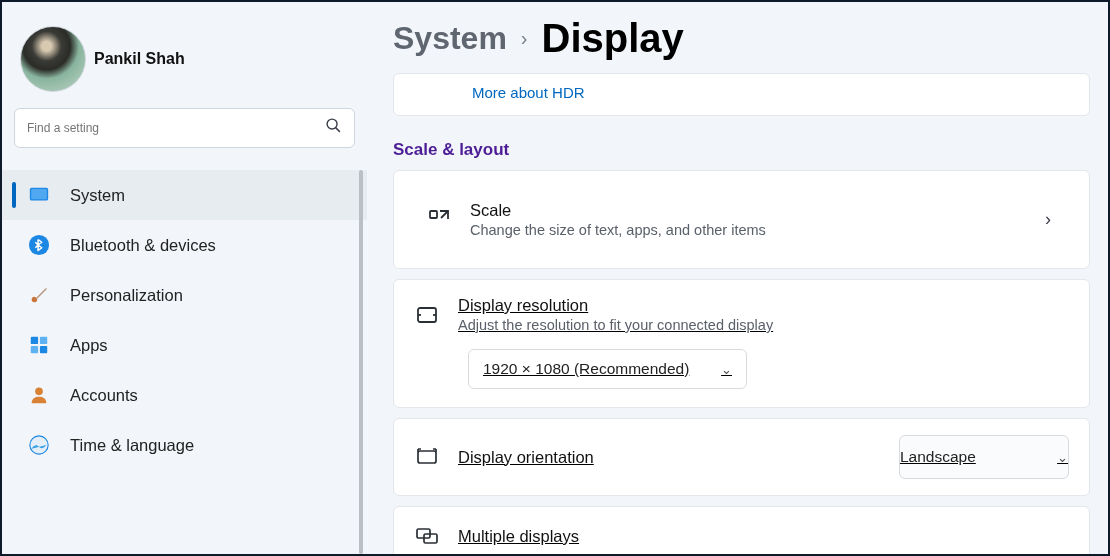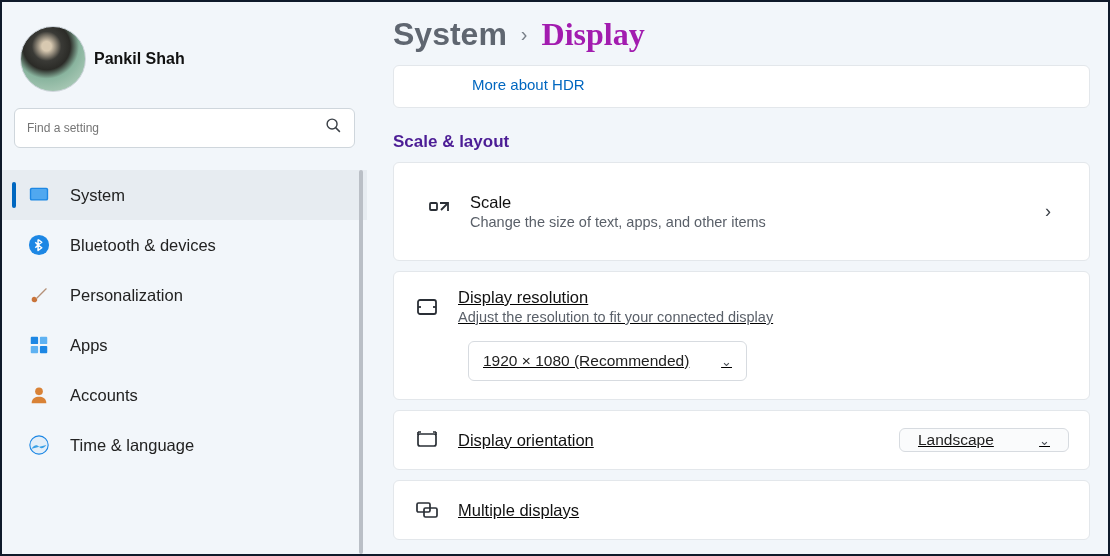--- a/index.html
+++ b/index.html
@@ -128,24 +128,23 @@
     .bc-parent {
       font-size: 32px;
       font-weight: 600;
       color: #5f6670;
     }
     .bc-sep {
       font-size: 20px;
       color: #777e87;
     }
     .bc-current {
-      font-size: 32px;
+      font-size: 40px;
       font-weight: 700;
-      color: #a21caf;
-      font-family: Liberation Serif, serif;
+      color: #000000;
     }
     .card {
       background: #fff;
       border: 1px solid #e3e7eb;
       border-radius: 6px;
       margin-bottom: 10px;
       padding: 12px;
     }
     .card-partial {
       padding: 6px 0 14px 0;
@@ -203,27 +202,27 @@
       display: flex;
       align-items: center;
       justify-content: space-between;
       padding: 0 14px;
       font-size: 15.5px;
       color: #222;
       background: #fff;
     }
     .orientation-select {
       width: 170px;
-      height: 24px;
+      height: 44px;
       border: 1px solid #d7dbe0;
       border-radius: 6px;
       display: flex;
       align-items: center;
       justify-content: space-between;
-      padding: 0 18px;
+      padding: 0 0;
       font-size: 15.5px;
       color: #222;
       background: #fafbfc;
     }
     .card-spaced {
       padding: 0;
       text-decoration: underline;
     }
     .card-spaced .card-row {
       padding: 16px 20px;

